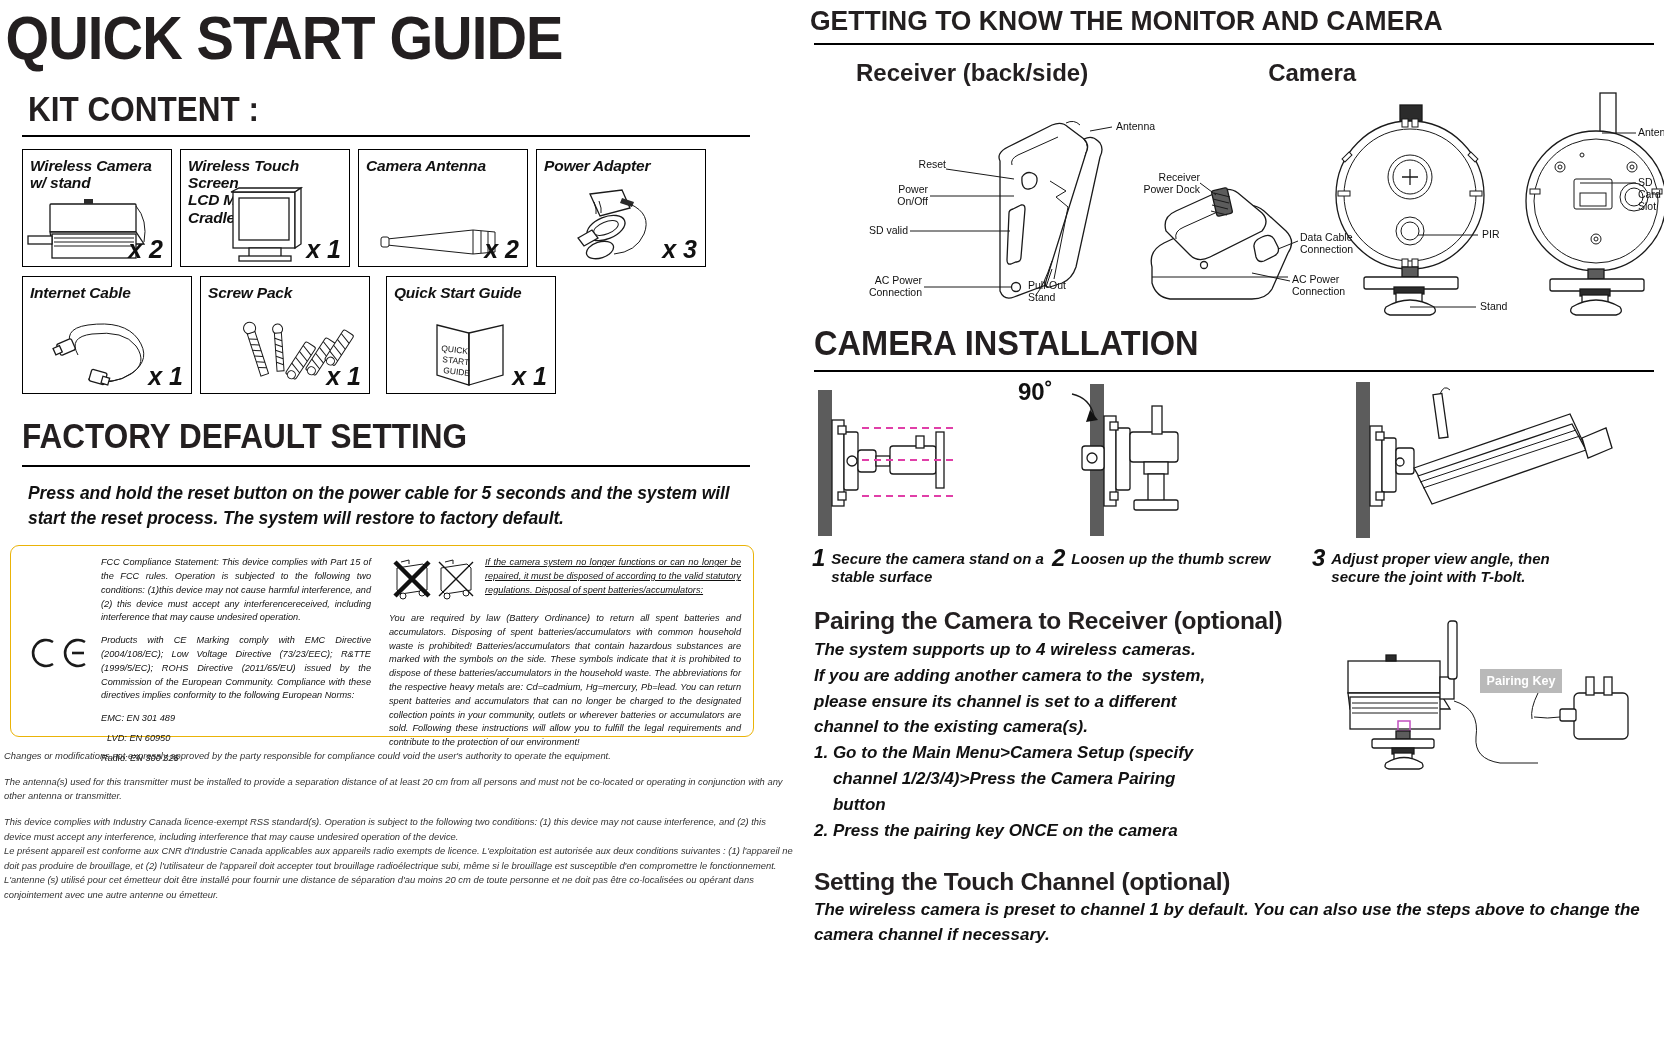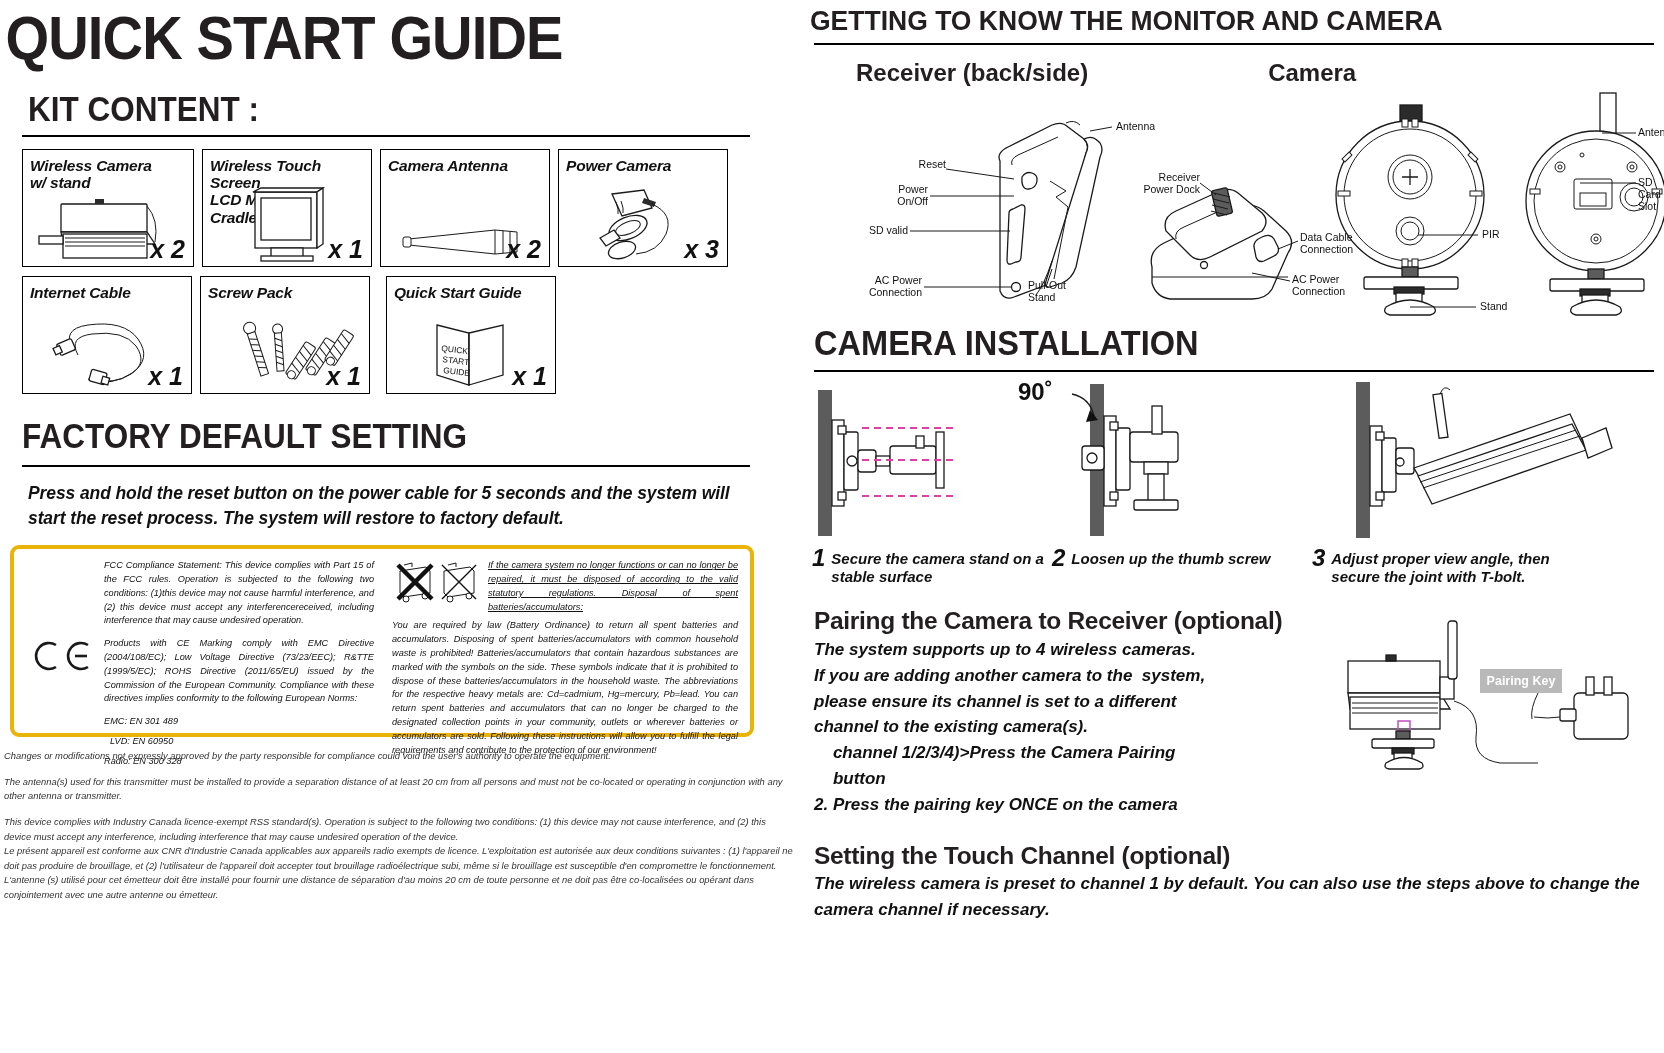--- a/index.html
+++ b/index.html
@@ -45,21 +45,21 @@
   .kit-art{position:absolute;left:0;right:0;bottom:4px;top:auto;height:74px;
            display:flex;align-items:flex-end;justify-content:center;}
   .kit-art svg{display:block;}
 
   
   .body-italic{
     font-style:italic;font-weight:600;font-size:17.5px;line-height:1.45;
     color:#111;letter-spacing:-.1px;
   }
   .fcc-box{
-    border:4px solid #eab308;border-radius:9px;box-sizing:border-box;
+    border:1px solid #eab308;border-radius:9px;box-sizing:border-box;
     position:relative;background:#fff;
   }
   .fcc-col{
     font-style:italic;font-size:9.2px;line-height:1.5;color:#111;
     text-align:justify;
   }
   .fcc-col p{margin:0 0 9px 0;}
   .legal{
     font-style:italic;font-size:9.4px;line-height:1.55;color:#333;
   }
@@ -96,21 +96,21 @@
 
     <h1 class="title-main">QUICK START GUIDE</h1>
 
     <div style="padding:22px 0 0 28px;">
       <div class="h-section">KIT CONTENT :</div>
     </div>
     <div style="margin:7px 0 0 22px;width:728px;" class="rule"></div>
 
     <div class="kit-grid" style="margin:12px 0 0 22px;width:740px;">
 
-      <div class="kit-box" style="width:172px;height:118px;">
+      <div class="kit-box" style="width:150px;height:118px;">
         <div class="kit-label">
           <span>Wireless Camera</span><br>
           <span>w/ stand</span>
         </div>
         <div class="kit-art">
           <svg width="150" height="70" viewBox="0 0 150 70">
             <rect class="fillw" x="28" y="12" width="86" height="28" rx="1"></rect>
             <rect class="dk" x="62" y="7" width="9" height="5"></rect>
             <path class="fillw" d="M28 40 L114 40 L122 52 L30 52 Z"></path>
             <rect class="fillw" x="30" y="42" width="84" height="24"></rect>
@@ -153,21 +153,21 @@
             <line class="lnt" x1="108" y1="9" x2="108" y2="31"></line>
             <line class="lnt" x1="115" y1="9.5" x2="115" y2="30.5"></line>
             <rect class="fillw2" x="8" y="15" width="8" height="10" rx="2"></rect>
           </svg>
         </div>
         <div class="kit-qty">x 2</div>
       </div>
 
       <div class="kit-box" style="width:170px;height:118px;">
         <div class="kit-label">
-          <span>Power Camera</span>
+          <span>Power Adapter</span>
         </div>
         <div class="kit-art">
           <svg width="130" height="74" viewBox="0 0 130 74">
             <path class="fillw" d="M34 6 L66 2 L74 20 L44 28 Z"></path>
             <path class="lnt" d="M38 14 q3 8 2 12"></path>
             <path class="lnt" d="M43 13 q3 8 2 12"></path>
             <path class="dk" d="M66 10 l12 4 -2 5 -12 -4 z"></path>
             <path class="lnt" d="M74 16 q22 10 14 30 q-8 18 -30 20"></path>
             <ellipse class="fillw" cx="50" cy="40" rx="20" ry="11" transform="rotate(-22 50 40)"></ellipse>
             <ellipse class="fillw2" cx="50" cy="40" rx="13" ry="6" transform="rotate(-22 50 40)"></ellipse>
@@ -533,20 +533,21 @@
       </div>
     </div>
 
     <div style="margin:20px 0 0 14px;position:relative;">
       <div class="h-pair">Pairing the Camera to Receiver (optional)</div>
       <div class="pair-txt" style="margin-top:2px;width:510px;">
         <div>The system supports up to 4 wireless cameras.</div>
         <div>If you are adding another camera to the  system,</div>
         <div>please ensure its channel is set to a different</div>
         <div>channel to the existing camera(s).</div>
+        <div>1. Go to the Main Menu&gt;Camera Setup (specify</div>
         <div>    channel 1/2/3/4)&gt;Press the Camera Pairing</div>
         <div>    button</div>
         <div>2. Press the pairing key ONCE on the camera</div>
       </div>
 
       <div style="position:absolute;left:524px;top:10px;">
         <svg width="330" height="162" viewBox="0 0 330 162">
           <g class="ln">
             <rect class="fillw" x="10" y="44" width="92" height="32"></rect>
             <rect class="dk" x="48" y="38" width="10" height="6"></rect>

